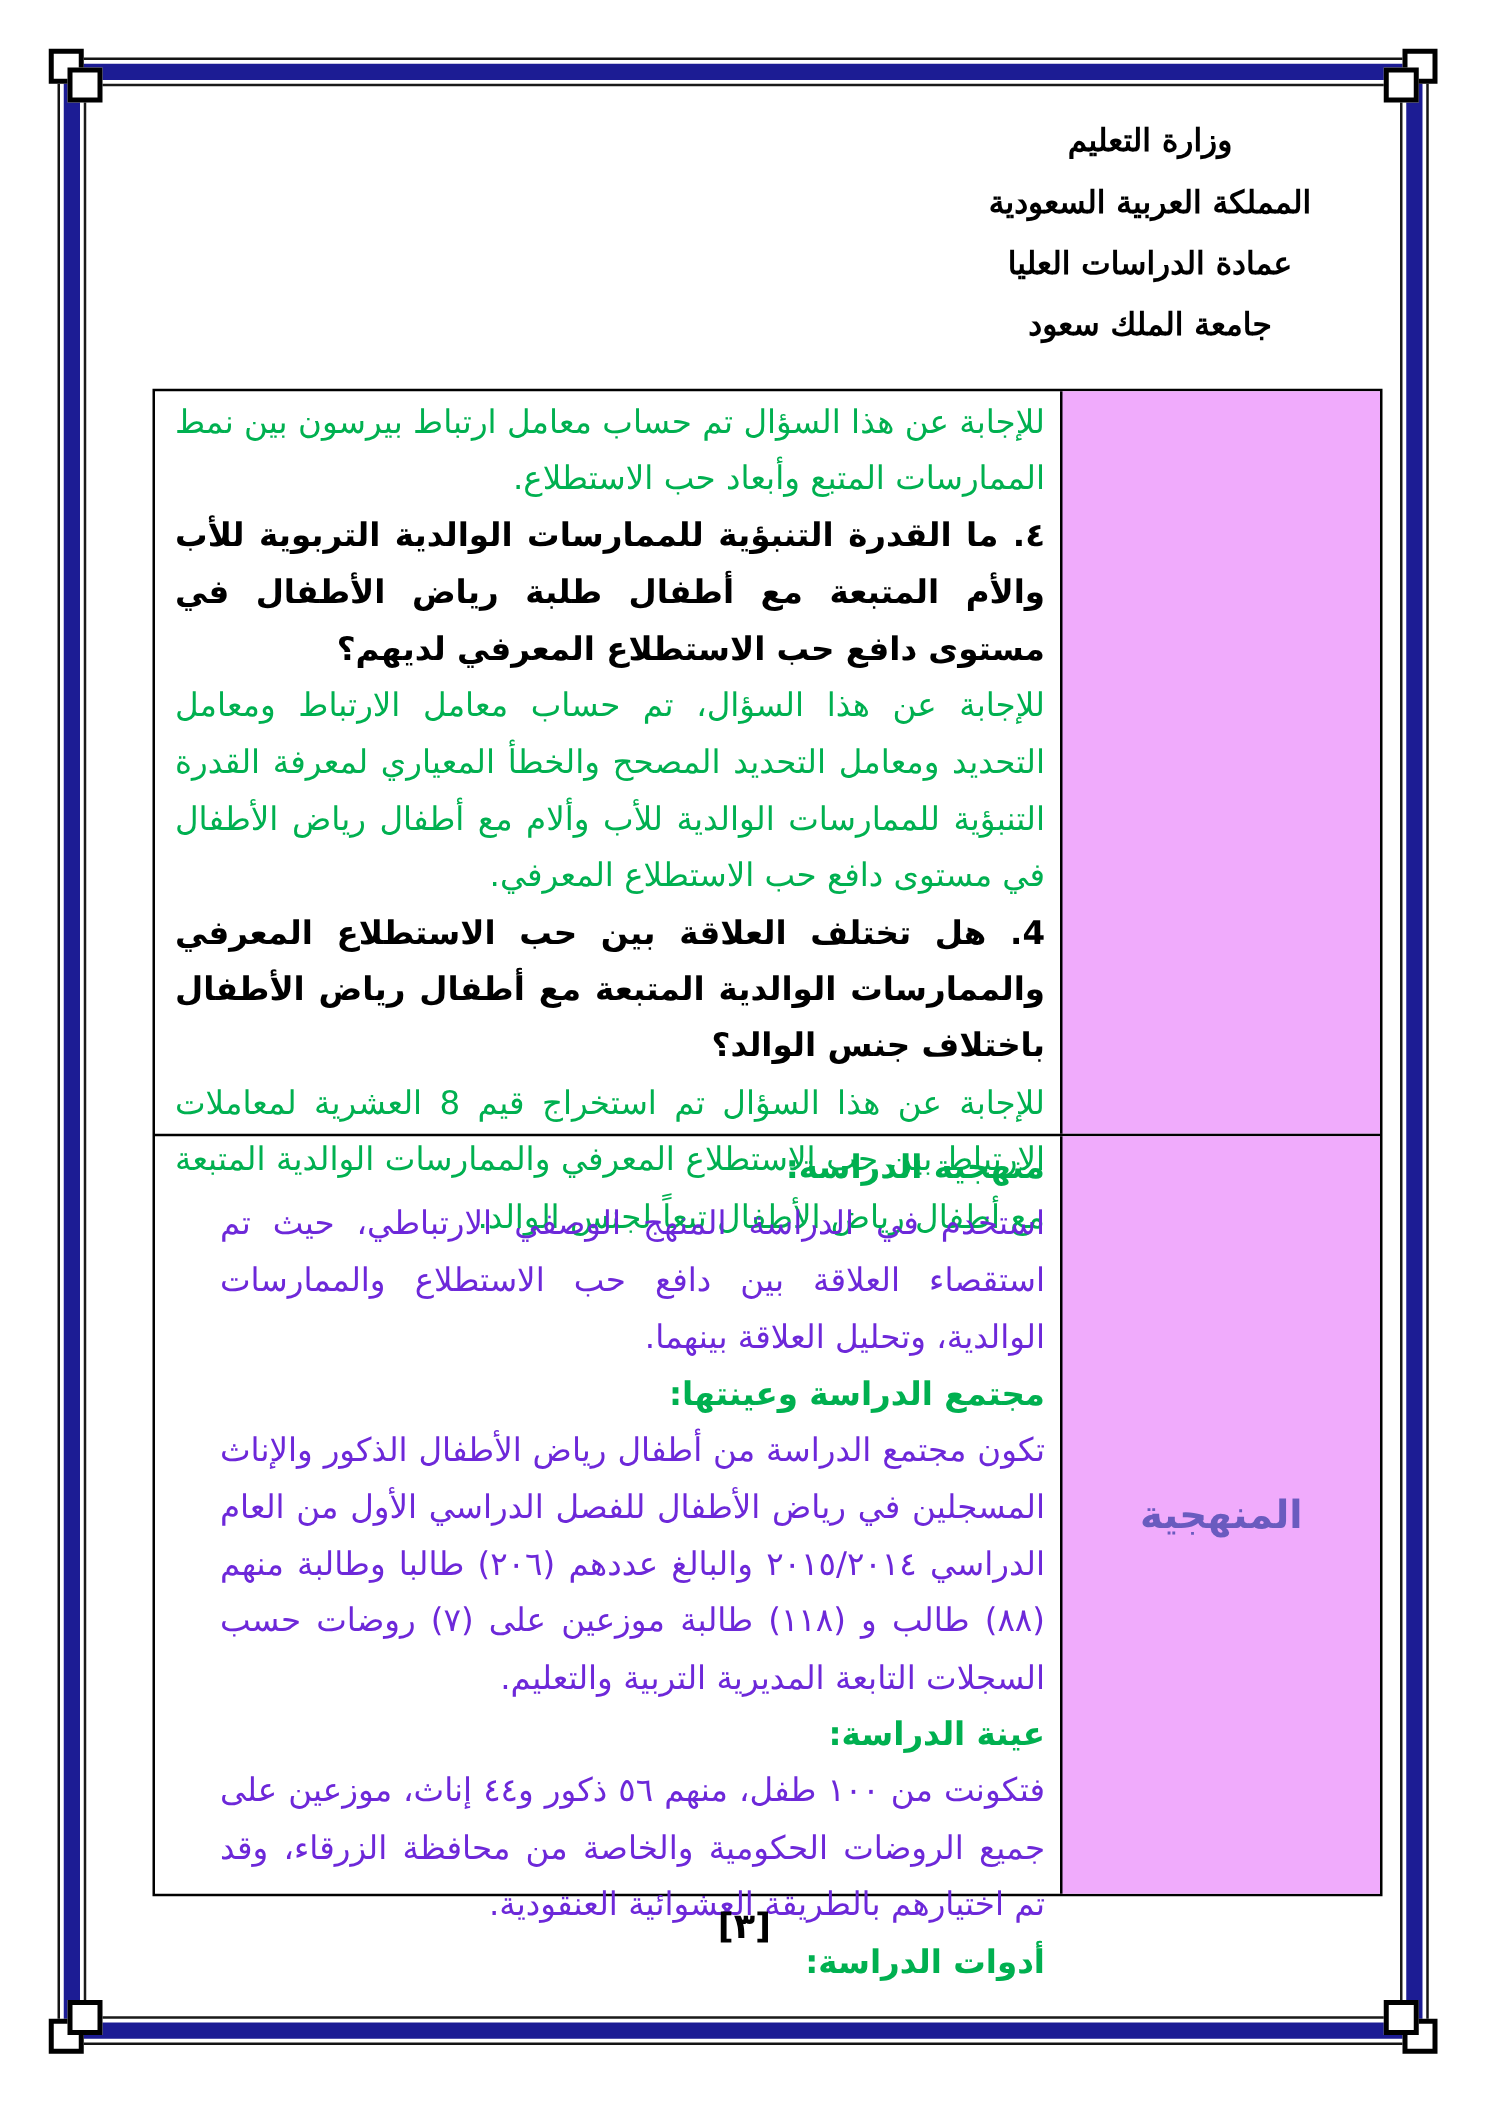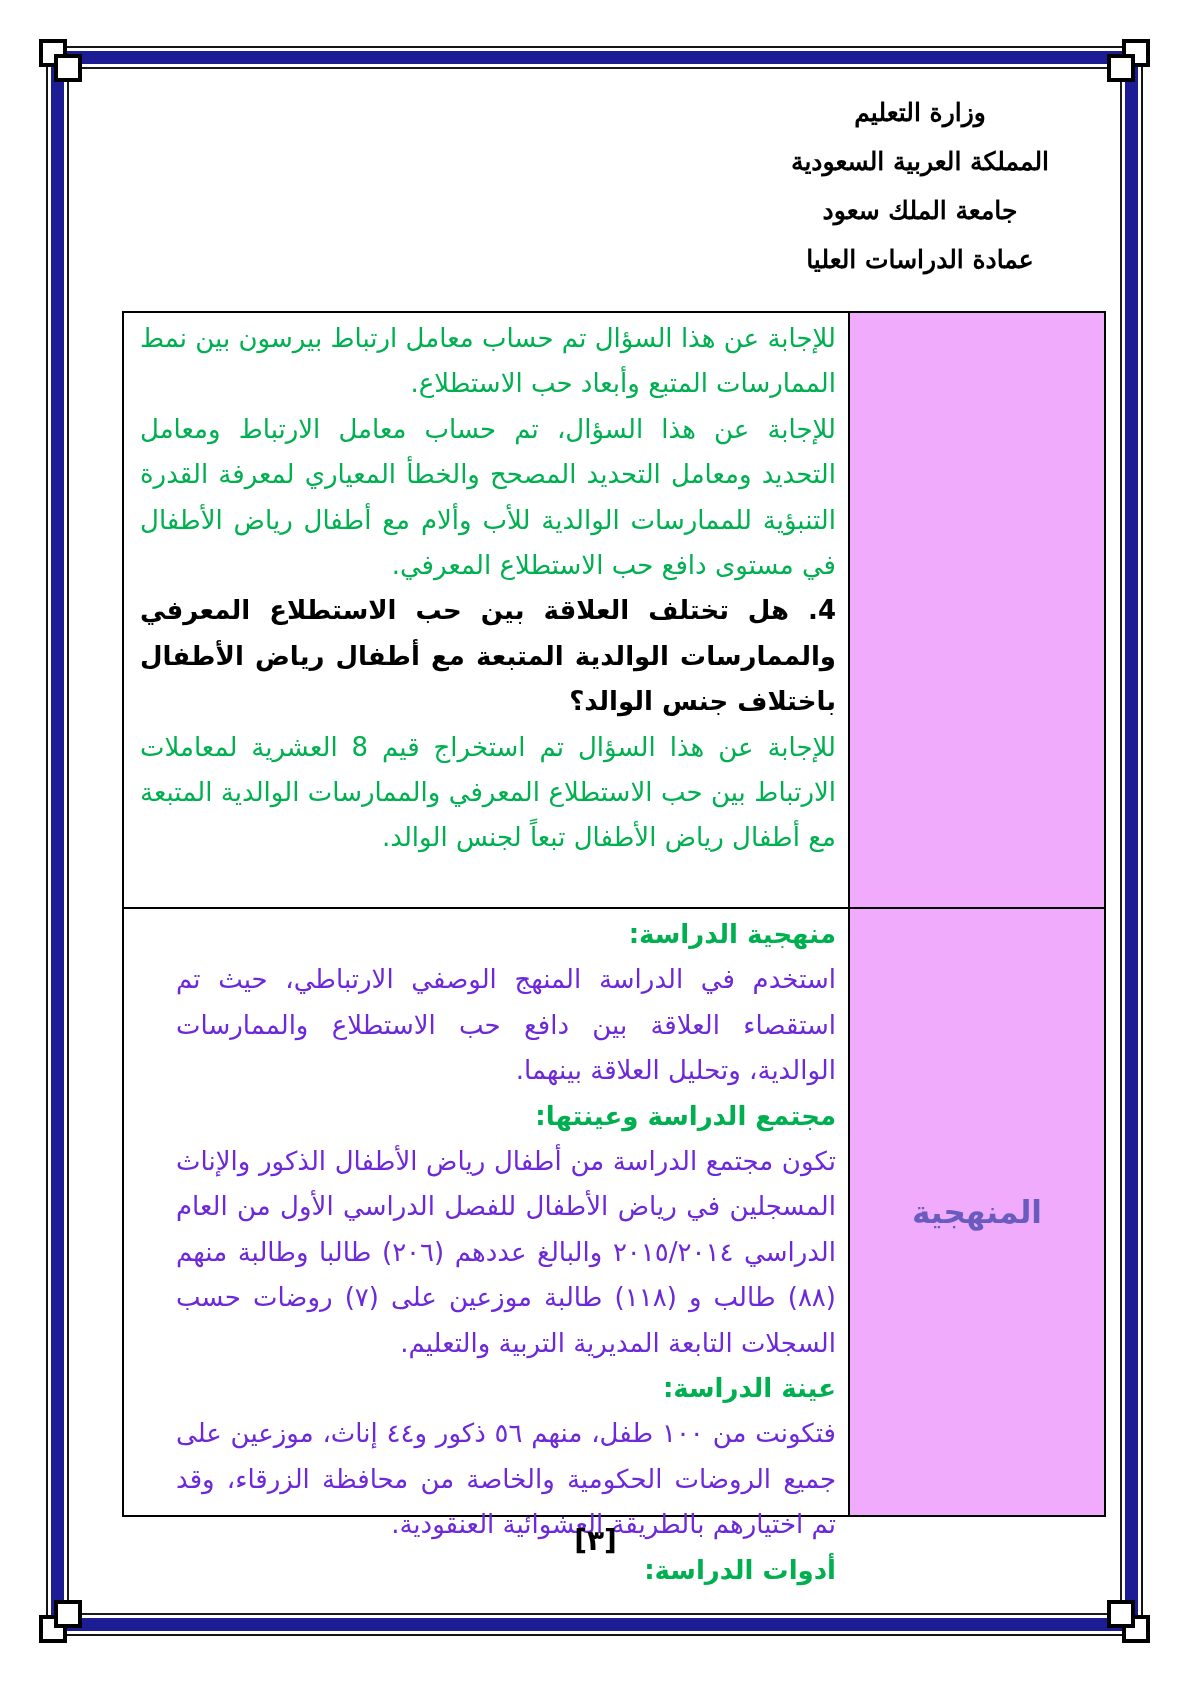--- a/index.html
+++ b/index.html
@@ -98,32 +98,33 @@
   <div class="sq sq2"></div>
 </div>
 <div class="corner br">
   <div class="sq sq1"></div>
   <div class="sq sq2"></div>
 </div>
 
 <div class="letterhead" dir="rtl">
   <div>وزارة التعليم</div>
   <div>المملكة العربية السعودية</div>
+  <div>عمادة الدراسات العليا</div>
   <div>جامعة الملك سعود</div>
-  <div>عمادة الدراسات العليا</div>
 </div>
 
 <div class="content-table" dir="rtl">
 
   <div class="trow r1">
     <div class="label-cell">
       <div class="label-text"></div>
     </div>
     <div class="body-cell">
       <p class="green">للإجابة عن هذا السؤال تم حساب معامل ارتباط بيرسون بين نمط الممارسات المتبع وأبعاد حب الاستطلاع.</p>
+      <p class="question">٤. ما القدرة التنبؤية للممارسات الوالدية التربوية للأب والأم المتبعة مع أطفال طلبة رياض الأطفال في مستوى دافع حب الاستطلاع المعرفي لديهم؟</p>
       <p class="green">للإجابة عن هذا السؤال، تم حساب معامل الارتباط ومعامل التحديد ومعامل التحديد المصحح والخطأ المعياري لمعرفة القدرة التنبؤية للممارسات الوالدية للأب وألام مع أطفال رياض الأطفال في مستوى دافع حب الاستطلاع المعرفي.</p>
       <p class="question">4. هل تختلف العلاقة بين حب الاستطلاع المعرفي والممارسات الوالدية المتبعة مع أطفال رياض الأطفال باختلاف جنس الوالد؟</p>
       <p class="green">للإجابة عن هذا السؤال تم استخراج قيم 8 العشرية لمعاملات الارتباط بين حب الاستطلاع المعرفي والممارسات الوالدية المتبعة مع أطفال رياض الأطفال تبعاً لجنس الوالد.</p>
     </div>
   </div>
 
   <div class="trow r2">
     <div class="label-cell">
       <div class="label-text">المنهجية</div>
     </div>

